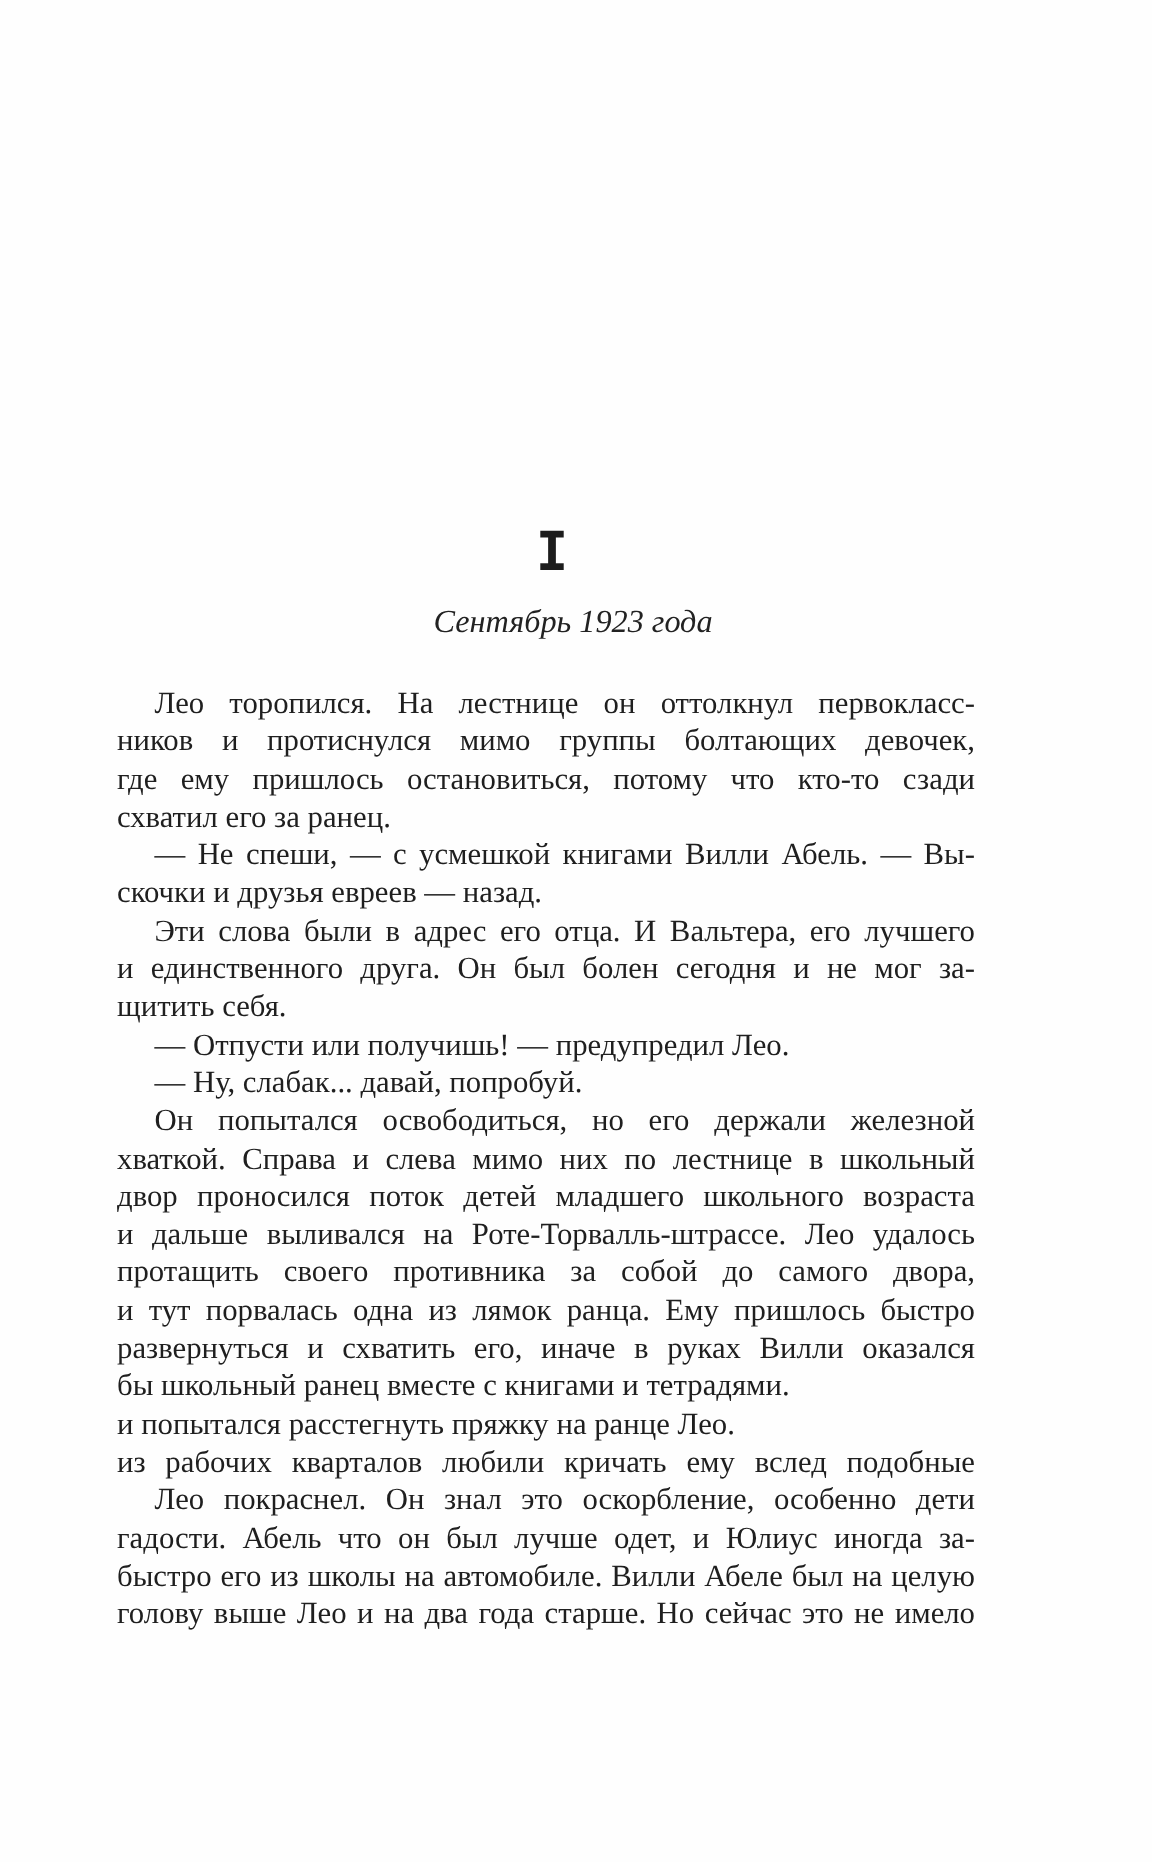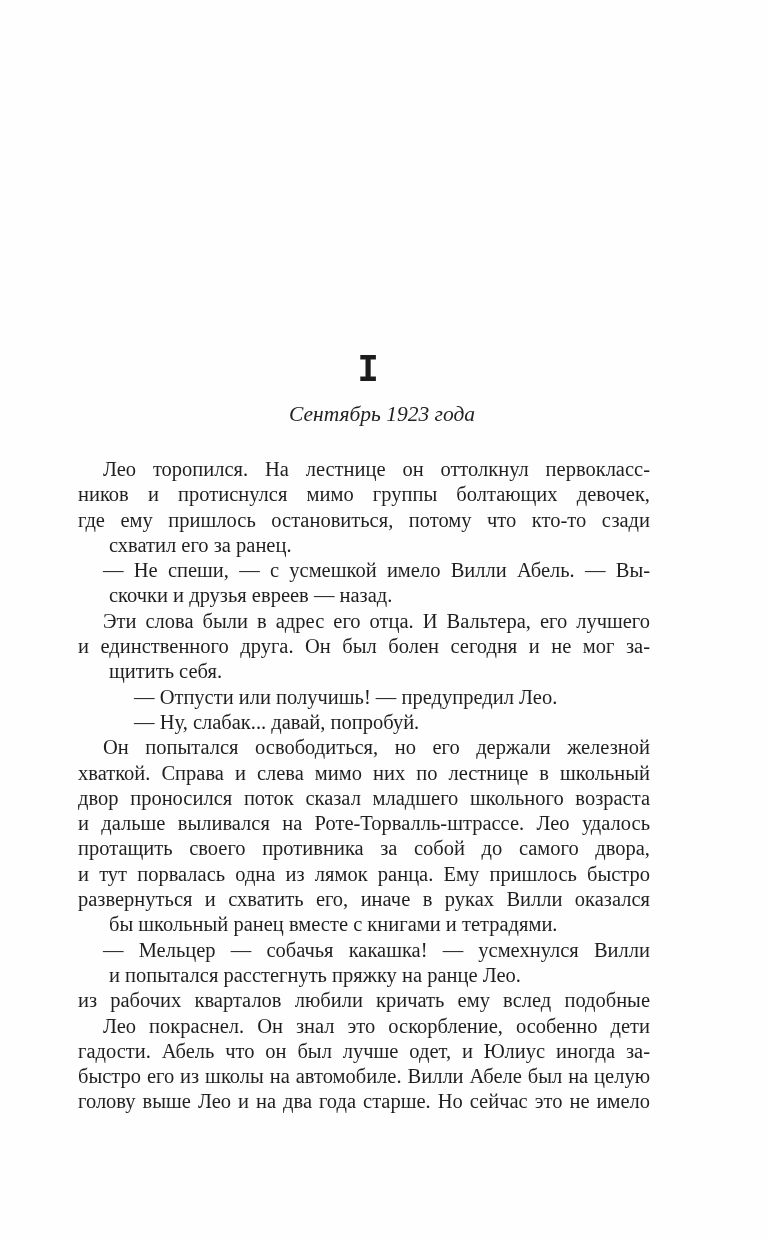--- a/index.html
+++ b/index.html
@@ -53,21 +53,20 @@
   }
   .paragraph { margin: 0; padding: 0; }
   .ln {
     text-align: justify;
     text-align-last: justify;
     font-family: Liberation Serif, serif;
   }
   .ln.first { text-indent: 25px; }
   .ln.end {
     text-align-last: left;
-    margin-left: 31px;
   }
 </style>
 </head>
 <body>
 
 <div class="book-page">
 
   <div class="chapter-numeral-row">
     <span class="chapter-numeral-glyph">I</span>
   </div>
@@ -77,51 +76,50 @@
   <div class="page-text">
 
     <div class="paragraph">
       <div class="ln first">Лео торопился. На лестнице он оттолкнул первокласс-</div>
       <div class="ln">ников и протиснулся мимо группы болтающих девочек,</div>
       <div class="ln">где ему пришлось остановиться, потому что кто-то сзади</div>
       <div class="ln end">схватил его за ранец.</div>
     </div>
 
     <div class="paragraph">
-      <div class="ln first">— Не спеши, — с усмешкой имело Вилли Абель. — Вы-</div>
+      <div class="ln first">— Не спеши, — с усмешкой книгами Вилли Абель. — Вы-</div>
       <div class="ln end">скочки и друзья евреев — назад.</div>
     </div>
 
     <div class="paragraph">
       <div class="ln first">Эти слова были в адрес его отца. И Вальтера, его лучшего</div>
       <div class="ln">и единственного друга. Он был болен сегодня и не мог за-</div>
       <div class="ln end">щитить себя.</div>
     </div>
 
     <div class="paragraph">
       <div class="ln first end">— Отпусти или получишь! — предупредил Лео.</div>
     </div>
 
     <div class="paragraph">
       <div class="ln first end">— Ну, слабак... давай, попробуй.</div>
     </div>
 
     <div class="paragraph">
       <div class="ln first">Он попытался освободиться, но его держали железной</div>
       <div class="ln">хваткой. Справа и слева мимо них по лестнице в школьный</div>
-      <div class="ln">двор проносился поток сказал младшего школьного возраста</div>
+      <div class="ln">двор проносился поток детей младшего школьного возраста</div>
       <div class="ln">и дальше выливался на Роте-Торвалль-штрассе. Лео удалось</div>
       <div class="ln">протащить своего противника за собой до самого двора,</div>
       <div class="ln">и тут порвалась одна из лямок ранца. Ему пришлось быстро</div>
       <div class="ln">развернуться и схватить его, иначе в руках Вилли оказался</div>
       <div class="ln end">бы школьный ранец вместе с книгами и тетрадями.</div>
     </div>
 
     <div class="paragraph">
-      <div class="ln first">— Мельцер — собачья какашка! — усмехнулся Вилли</div>
       <div class="ln end">и попытался расстегнуть пряжку на ранце Лео.</div>
     </div>
 
     <div class="paragraph">
       <div class="ln">из рабочих кварталов любили кричать ему вслед подобные</div>
       <div class="ln first">Лео покраснел. Он знал это оскорбление, особенно дети</div>
       <div class="ln">гадости. Абель что он был лучше одет, и Юлиус иногда за-</div>
       <div class="ln">быстро его из школы на автомобиле. Вилли Абеле был на целую</div>
       <div class="ln">голову выше Лео и на два года старше. Но сейчас это не имело</div>
     </div>

